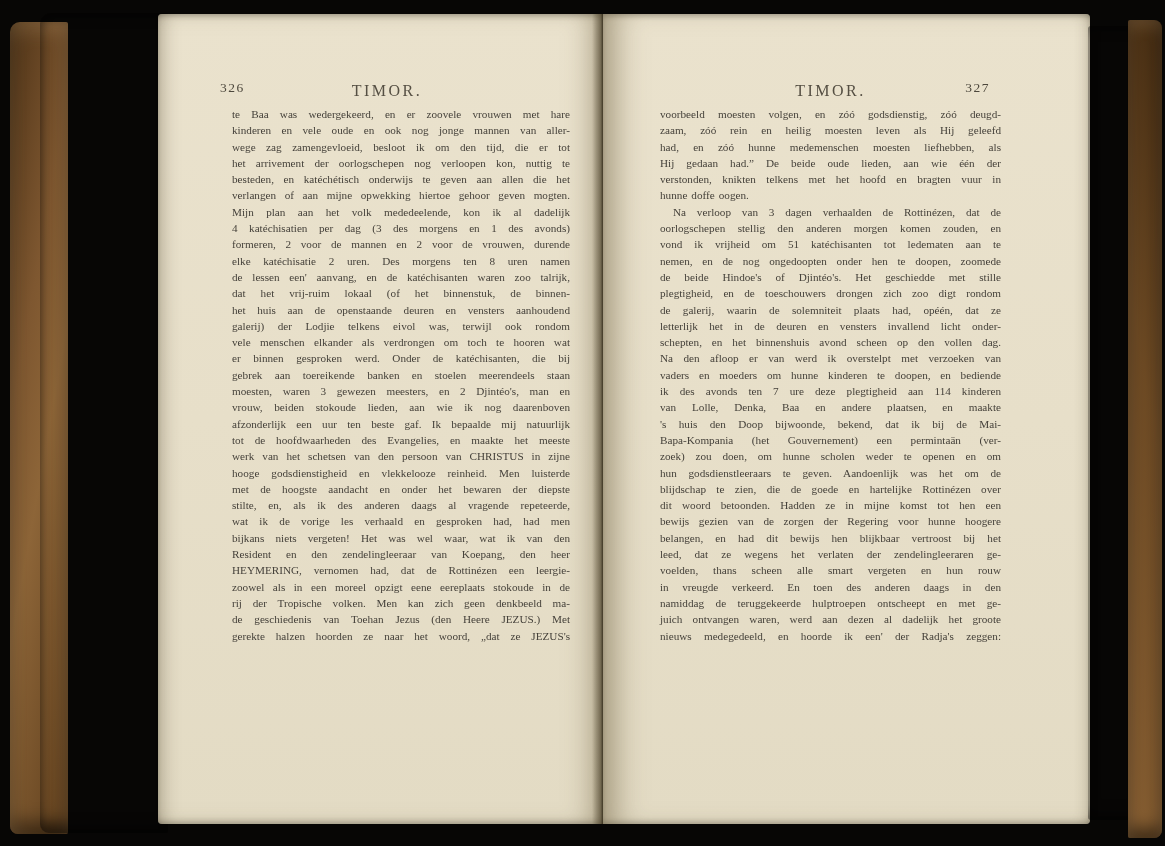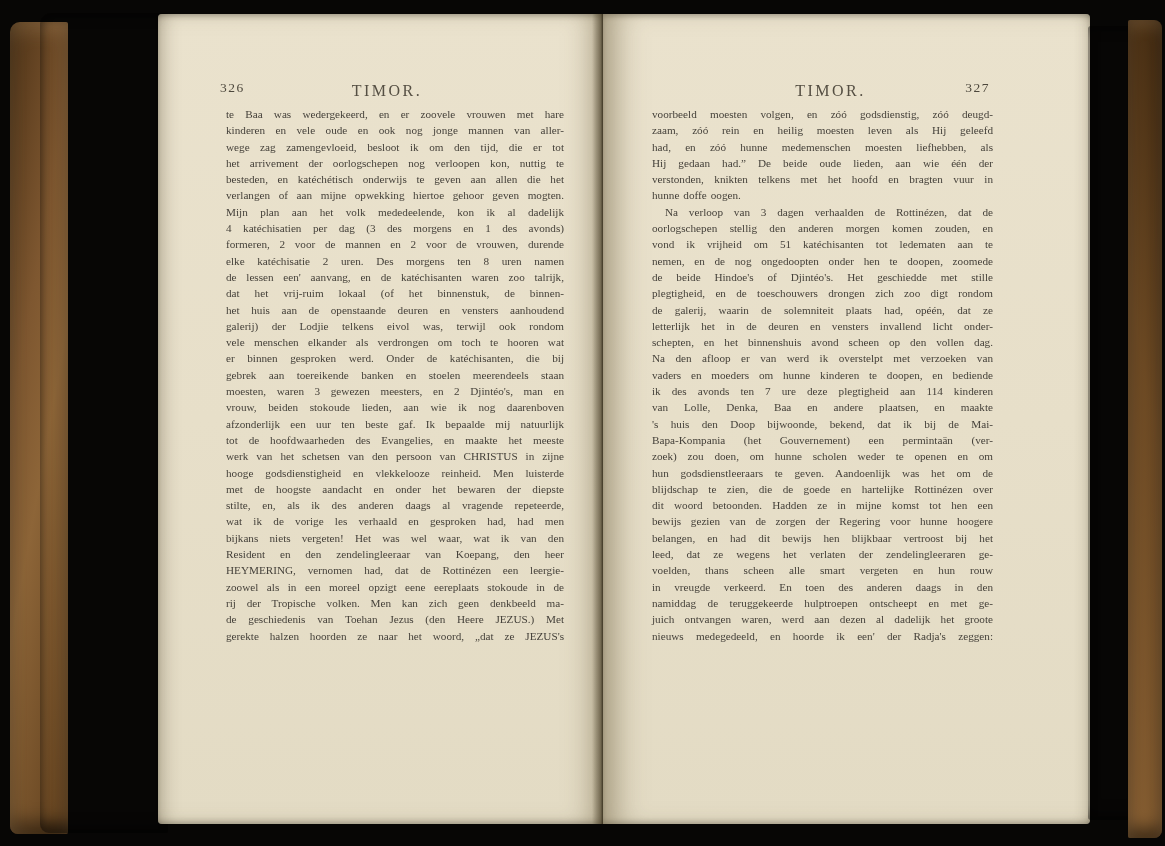--- a/index.html
+++ b/index.html
@@ -75,22 +75,22 @@
     position:absolute;font-size:13.5px;letter-spacing:1.5px;color:#4c473c;
   }
   .running{
     position:absolute;font-size:16px;letter-spacing:2.5px;color:#554f43;
     font-variant:small-caps;text-transform:uppercase;
   }
   .textcol{
     position:absolute;top:92px;
     font-size:11.2px;color:#45413a;word-spacing:1.2px;
   }
-  .textcol-left{left:68px;width:338px;font-family:Liberation Serif, serif;}
-  .textcol-right{left:49px;width:341px;}
+  .textcol-left{left:74px;width:338px;font-family:Liberation Serif, serif;}
+  .textcol-right{left:57px;width:341px;}
   .tline{
     height:16.3px;line-height:16.3px;white-space:normal;
     text-align:justify;text-align-last:justify;
   }
   .tline.short{text-align-last:left;}
   .tline.indent{text-indent:13px;}
 
   
   .pn-left{left:62px;top:0;}
   .run-left{left:60px;width:338px;text-align:center;top:2px;}

